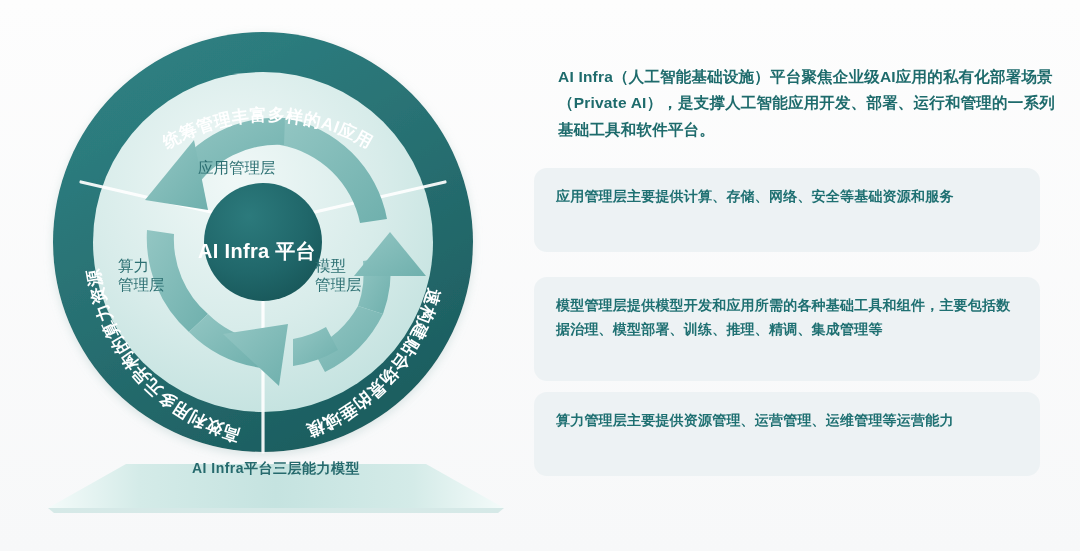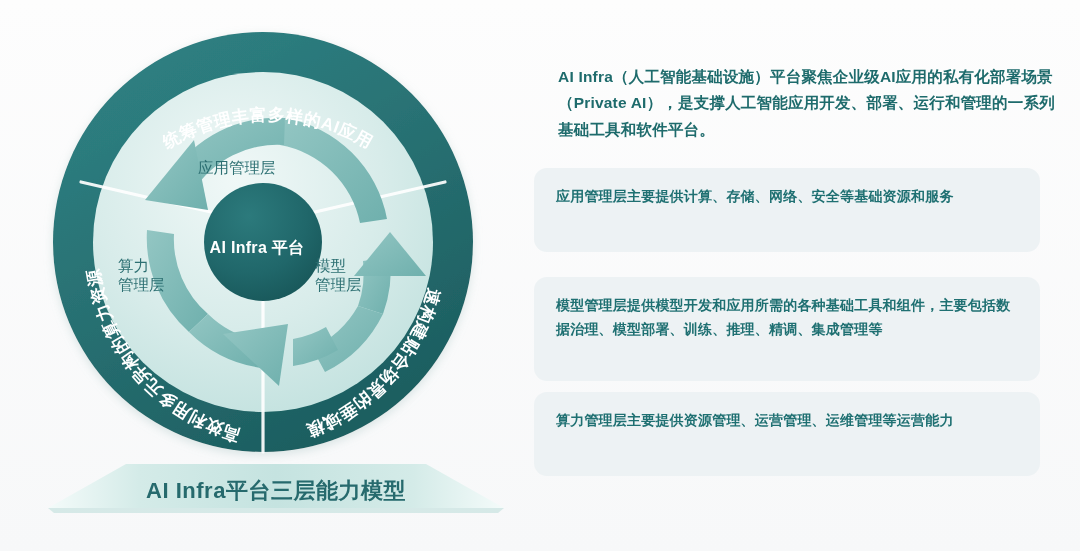--- a/index.html
+++ b/index.html
@@ -40,21 +40,21 @@
   }
 
   
   .center-label {
     position: absolute;
     left: 192px;
     top: 238px;
     width: 130px;
     text-align: center;
     color: #ffffff;
-    font-size: 16px;
+    font-size: 20px;
     font-weight: bold;
     letter-spacing: .3px;
     pointer-events: none;
   }
   .layer-label {
     position: absolute;
     color: #2c6f72;
     font-size: 15.5px;
     font-weight: 500;
     line-height: 1.25;
@@ -69,24 +69,24 @@
   #plinth {
     position: absolute;
     left: 46px;
     top: 462px;
     width: 460px;
     height: 52px;
   }
   #plinth-title {
     position: absolute;
     left: 46px;
-    top: 476px;
+    top: 460px;
     width: 460px;
     text-align: center;
-    font-size: 22px;
+    font-size: 14px;
     font-weight: bold;
     color: #266a6d;
     letter-spacing: .5px;
     pointer-events: none;
   }
 
   
   #text-panel {
     position: absolute;
     left: 534px;

